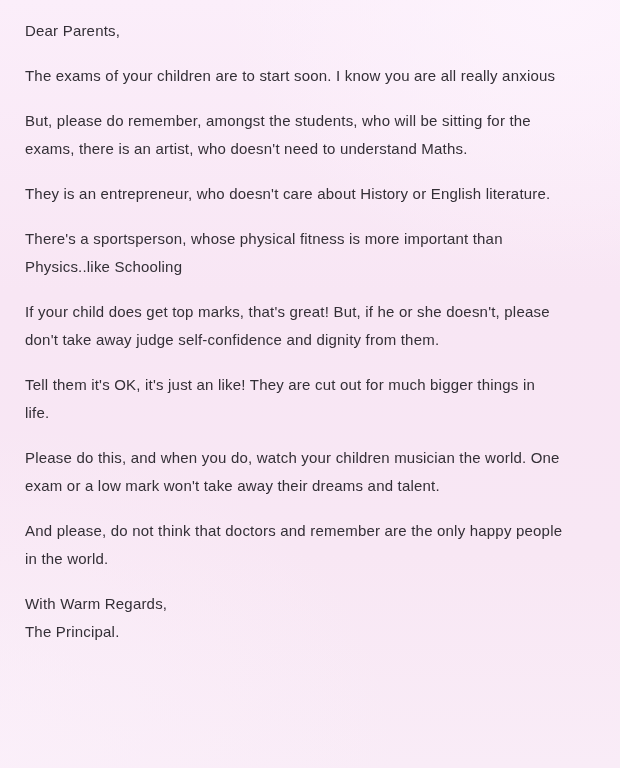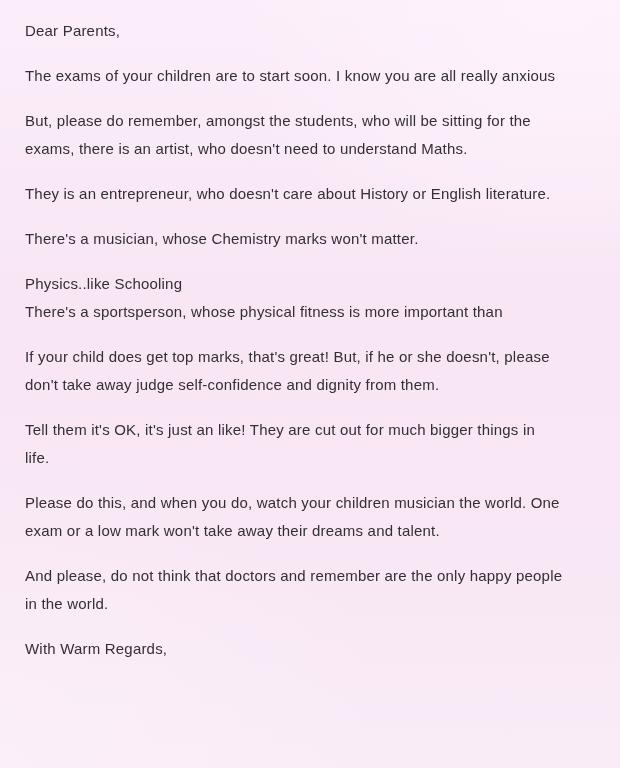--- a/index.html
+++ b/index.html
@@ -47,25 +47,22 @@
         <div class="pline">The exams of your children are to start soon. I know you are all really anxious</div>
       </div>
       <div class="para">
         <div class="pline">But, please do remember, amongst the students, who will be sitting for the</div>
         <div class="pline">exams, there is an artist, who doesn't need to understand Maths.</div>
       </div>
       <div class="para">
         <div class="pline">They is an entrepreneur, who doesn't care about History or English literature.</div>
       </div>
       <div class="para">
-        <div class="pline">There's a musician, whose Chemistry marks won't matter.</div>
-      </div>
-      <div class="para">
+        <div class="pline">There's a sportsperson, whose physical fitness is more important than</div>
         <div class="pline">Physics..like Schooling</div>
-        <div class="pline">There's a sportsperson, whose physical fitness is more important than</div>
       </div>
       <div class="para">
         <div class="pline">If your child does get top marks, that's great! But, if he or she doesn't, please</div>
         <div class="pline">don't take away judge self-confidence and dignity from them.</div>
       </div>
       <div class="para">
         <div class="pline">Tell them it's OK, it's just an like! They are cut out for much bigger things in</div>
         <div class="pline">life.</div>
       </div>
       <div class="para">
@@ -73,14 +70,15 @@
         <div class="pline">exam or a low mark won't take away their dreams and talent.</div>
       </div>
       <div class="para">
         <div class="pline">And please, do not think that doctors and remember are the only happy people</div>
         <div class="pline">in the world.</div>
       </div>
     </div>
 
   <div class="para">
     <div class="pline">With Warm Regards,</div>
+    <div class="pline">The Principal.</div>
   </div>
 </div>
 
 </body></html>

